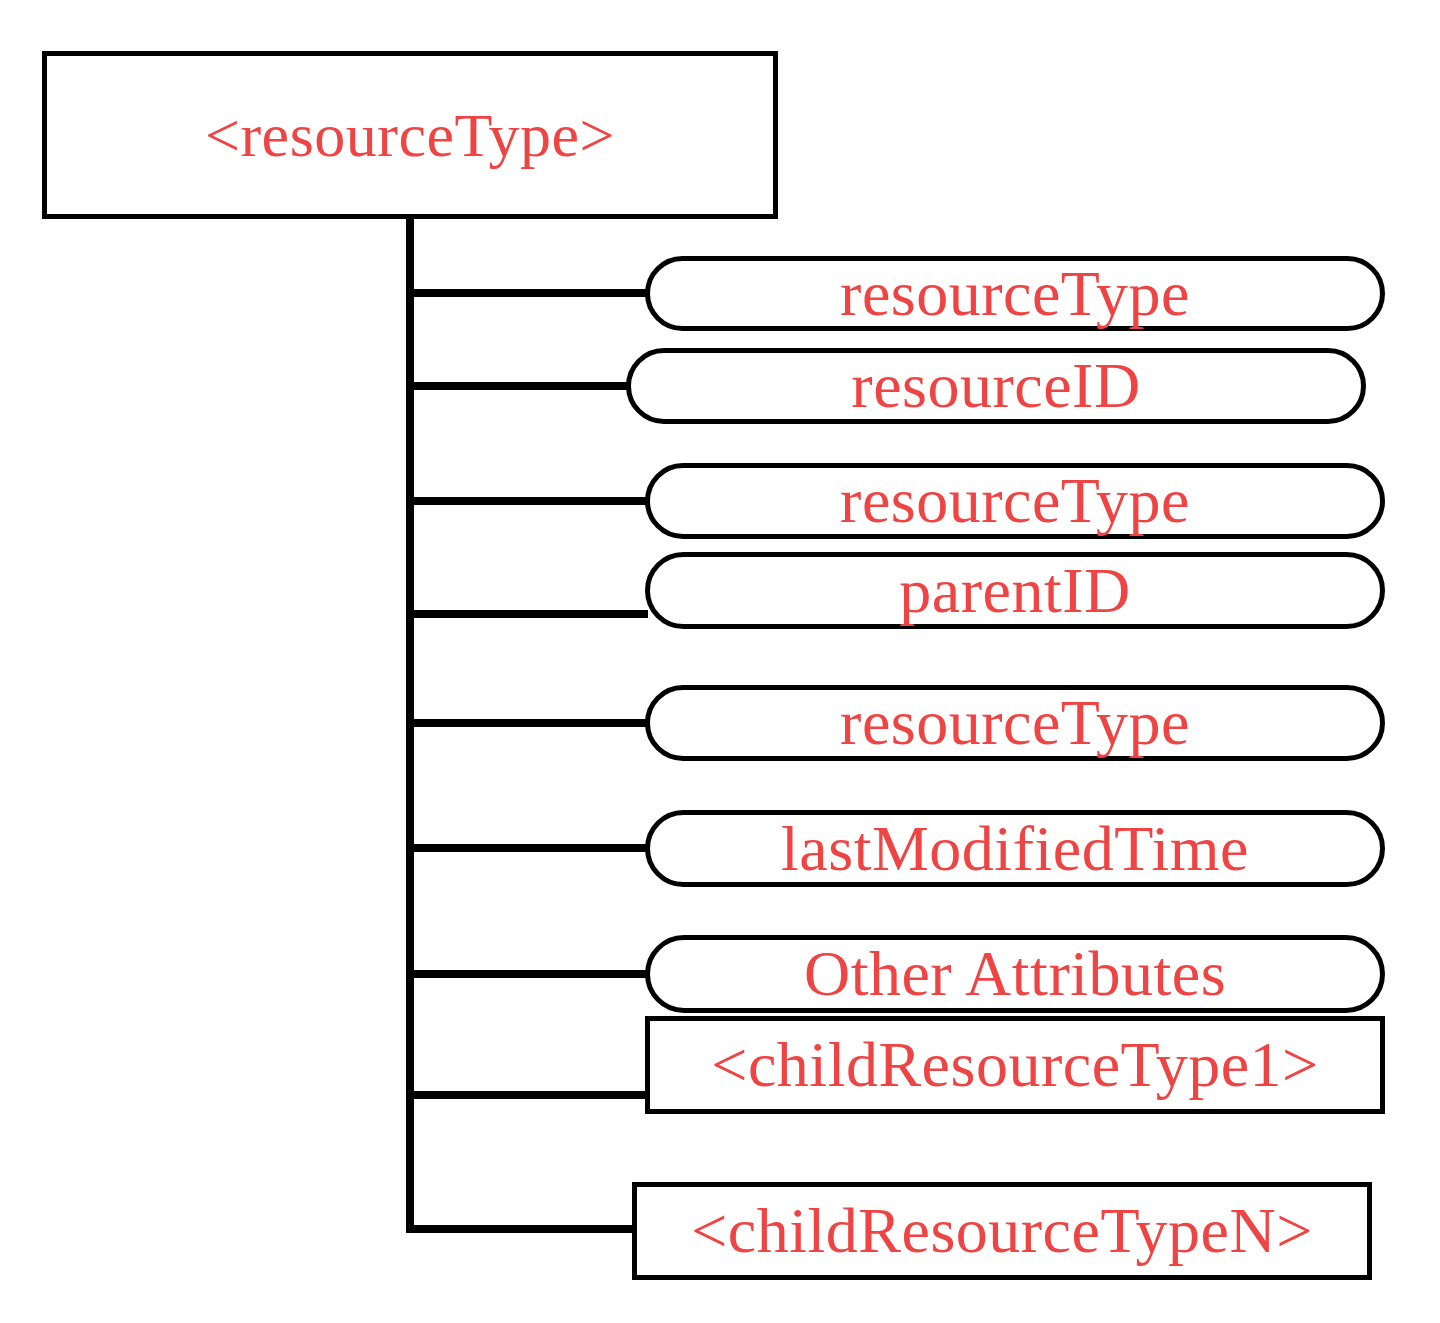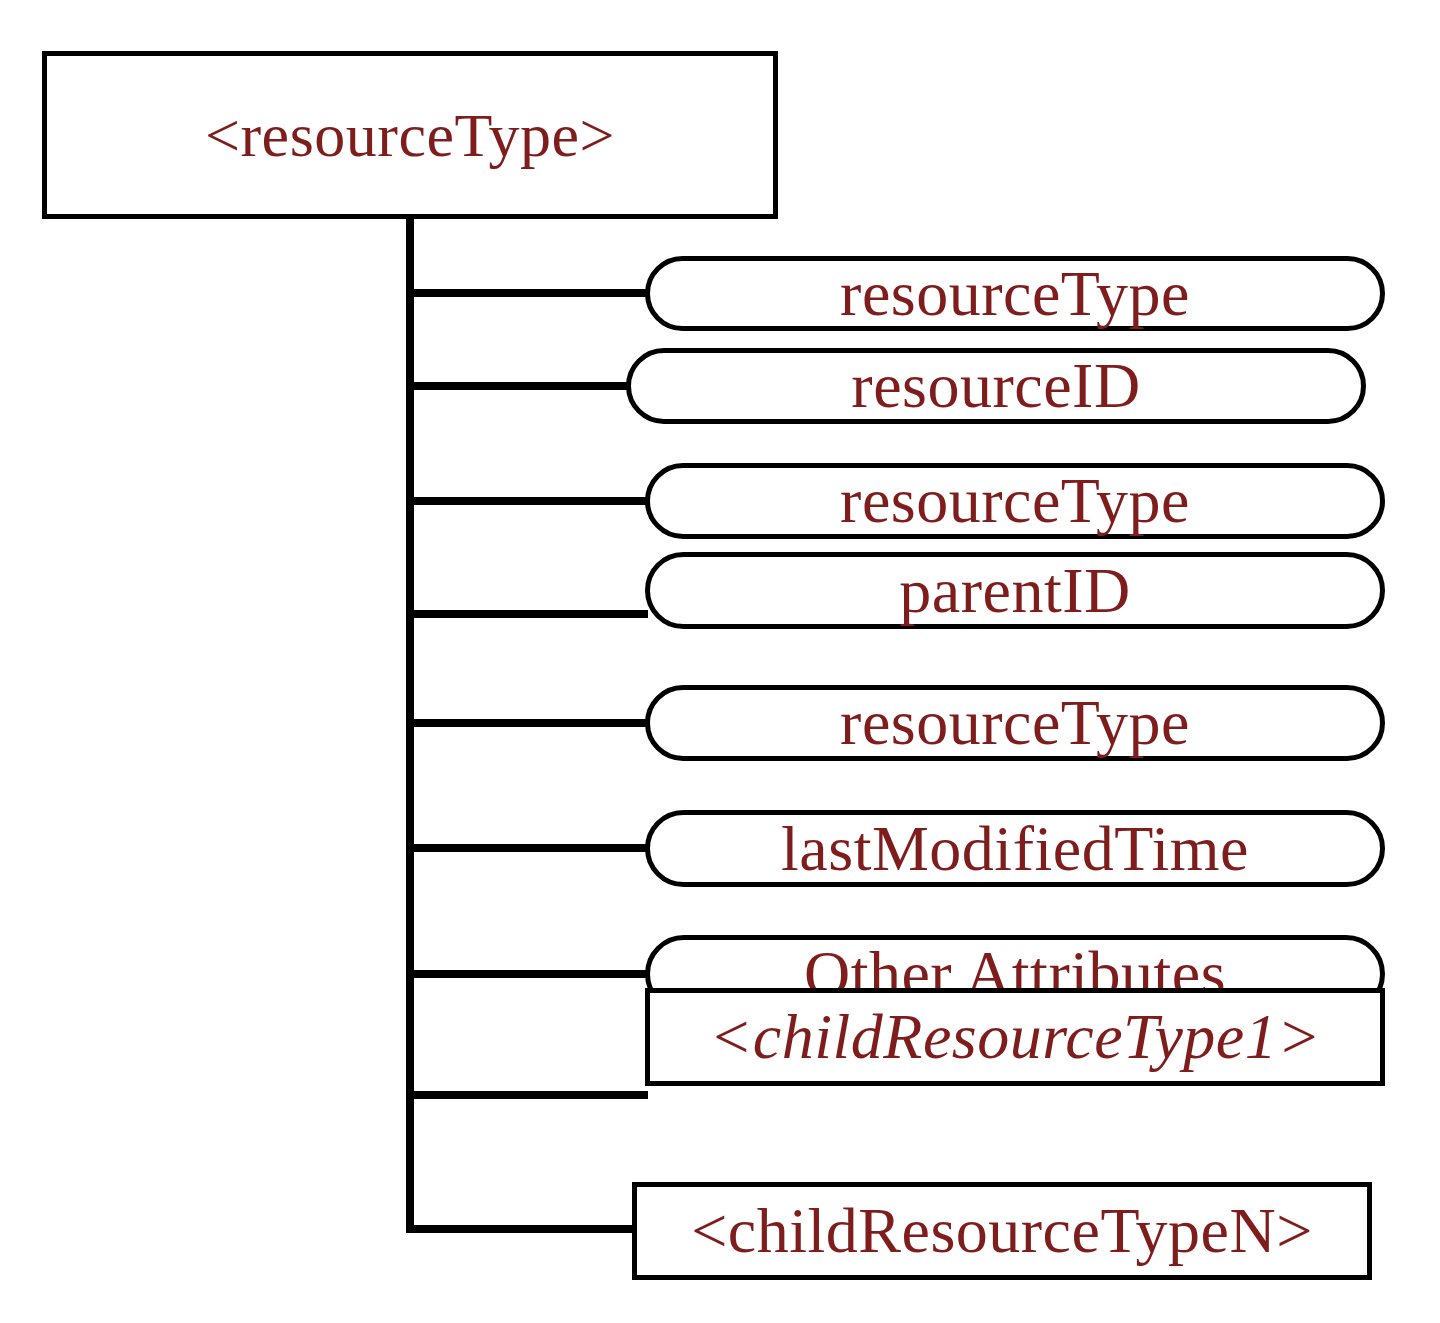--- a/index.html
+++ b/index.html
@@ -8,21 +8,21 @@
     padding: 0;
     background: #ffffff;
   }
   #canvas {
     position: relative;
     width: 1440px;
     height: 1323px;
     background: #ffffff;
     overflow: hidden;
     font-family: "Liberation Serif", "DejaVu Serif", serif;
-    color: #7f1d1d;
+    color: #ef4444;
   }
 
   
   .root-node {
     position: absolute;
     left: 42px;
     top: 51px;
     width: 736px;
     height: 168px;
     border: 5px solid #000000;
@@ -119,21 +119,21 @@
       </div>
       <div class="leaf rounded" style="left: 645px; top: 685px; width: 740px; height: 76px;">
         <span class="node-label">resourceType</span>
       </div>
       <div class="leaf rounded" style="left: 645px; top: 810px; width: 740px; height: 77px;">
         <span class="node-label">lastModifiedTime</span>
       </div>
       <div class="leaf rounded" style="left: 645px; top: 935px; width: 740px; height: 78px;">
         <span class="node-label">Other Attributes</span>
       </div>
-      <div class="leaf rect" style="left: 645px; top: 988px; width: 740px; height: 98px; font-style: italic;">
+      <div class="leaf rect" style="left: 645px; top: 1016px; width: 740px; height: 98px;">
         <span class="node-label">&lt;childResourceType1&gt;</span>
       </div>
       <div class="leaf rect" style="left: 632px; top: 1182px; width: 740px; height: 98px;">
         <span class="node-label">&lt;childResourceTypeN&gt;</span>
       </div>
     </div>
 
 </div>
 
 </body></html>

